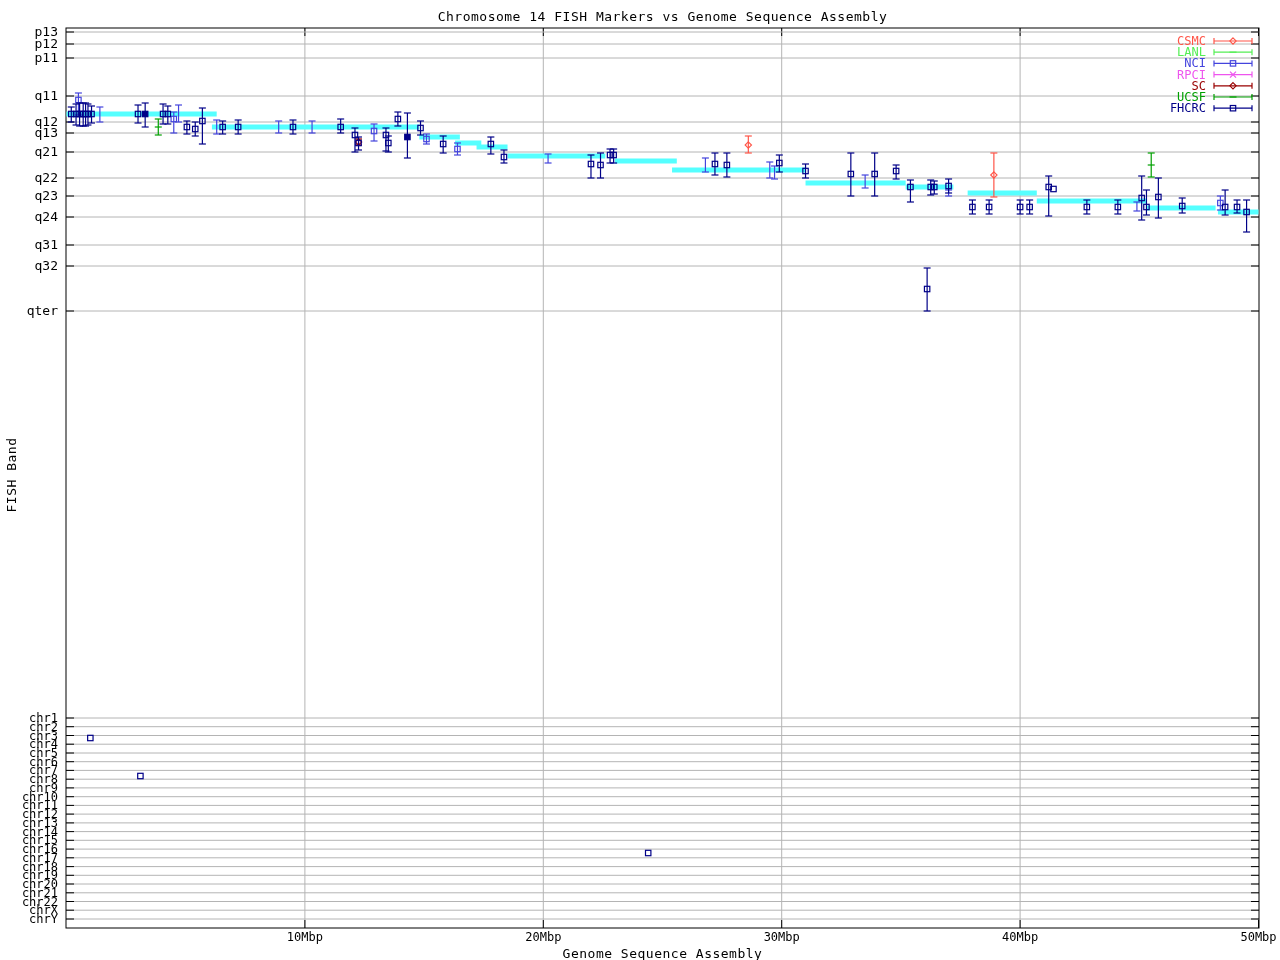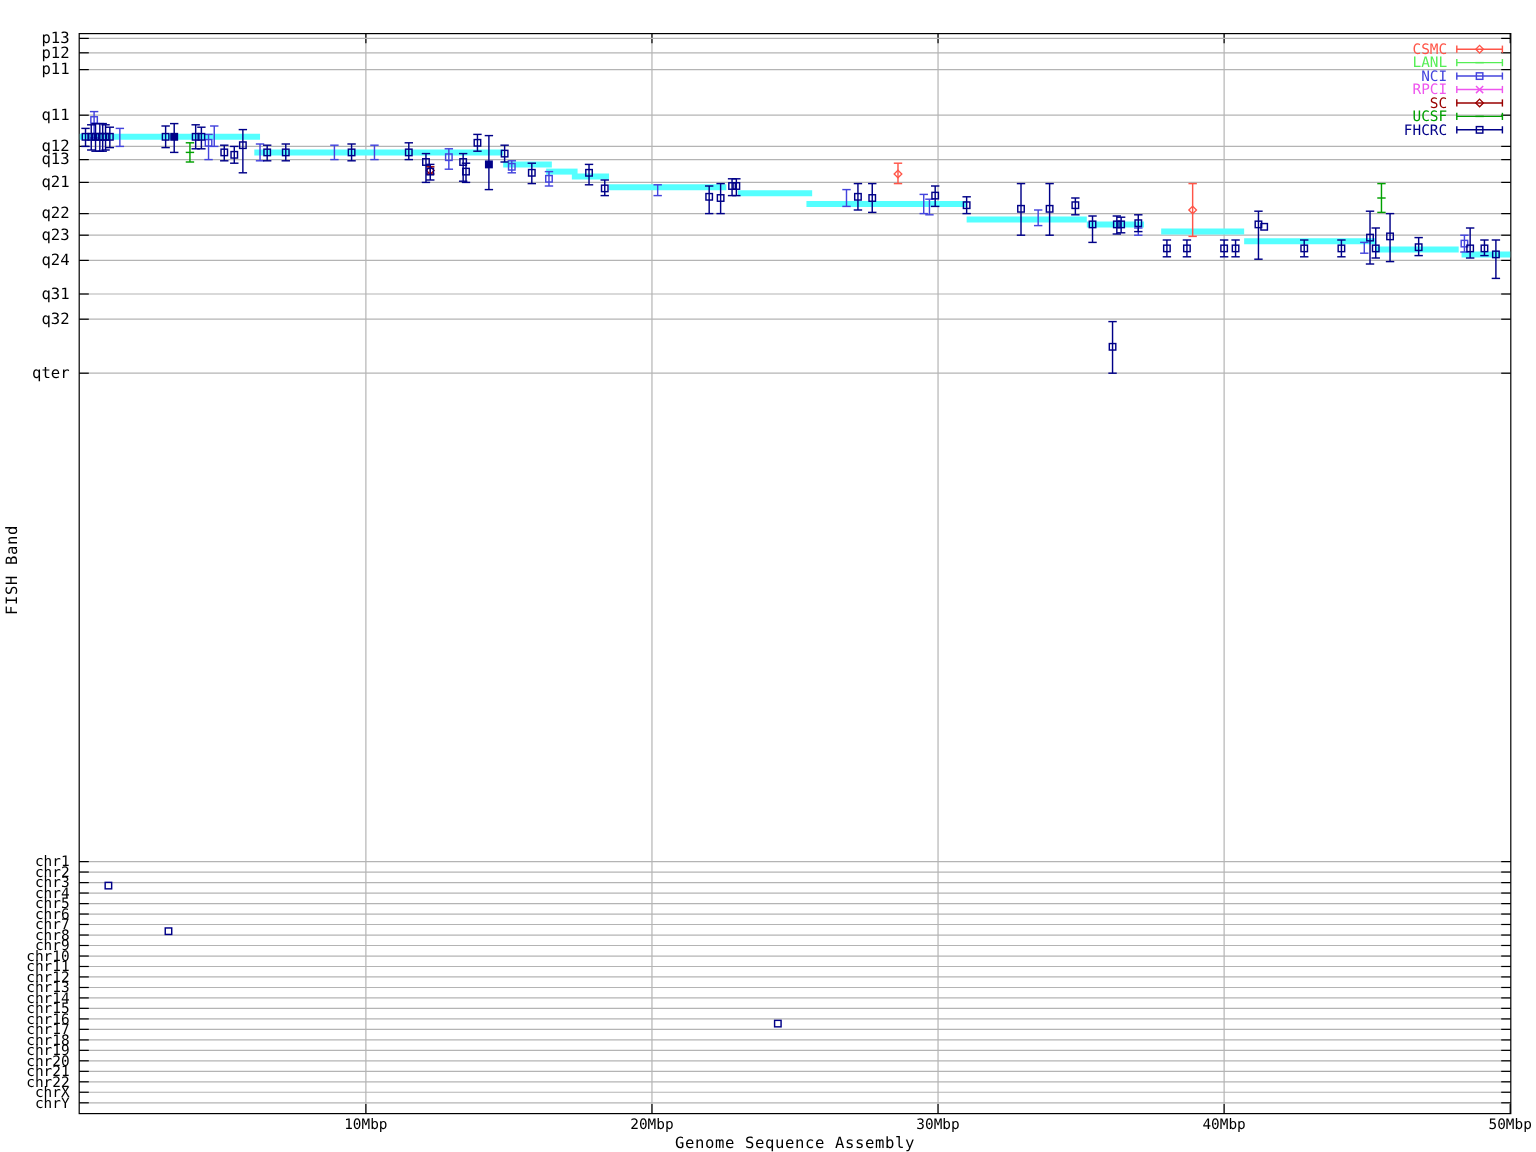--- a/index.html
+++ b/index.html
@@ -10,20 +10,21 @@
   .xlabel{position:absolute;top:946px;left:66px;width:1193px;text-align:center;
           font-size:13px;letter-spacing:0.5px;white-space:nowrap;}
   .ylabel{position:absolute;top:475px;left:11px;transform:translate(-50%,-50%) rotate(-90deg);
           font-size:13px;letter-spacing:0.5px;white-space:nowrap;}
   svg{position:absolute;top:0;left:0;}
 </style>
 </head>
 <body>
 
 <div id="screen">
+  <div class="title">Chromosome 14 FISH Markers vs Genome Sequence Assembly</div>
   <div class="ylabel">FISH Band</div>
   <div class="xlabel">Genome Sequence Assembly</div>
   <svg id="plot" width="1280" height="960" viewBox="0 0 1280 960">
       <line x1="304.9" y1="28" x2="304.9" y2="928" stroke="#b4b4b4" stroke-width="1"></line>
       <line x1="304.9" y1="928" x2="304.9" y2="920" stroke="#000000" stroke-width="1"></line>
       <line x1="304.9" y1="28" x2="304.9" y2="36" stroke="#000000" stroke-width="1"></line>
       <text x="304.9" y="941" text-anchor="middle" font-size="12" font-family="&quot;DejaVu Sans Mono&quot;,&quot;Liberation Mono&quot;,monospace" fill="#000000">10Mbp</text>
       <line x1="543.3" y1="28" x2="543.3" y2="928" stroke="#b4b4b4" stroke-width="1"></line>
       <line x1="543.3" y1="928" x2="543.3" y2="920" stroke="#000000" stroke-width="1"></line>
       <line x1="543.3" y1="28" x2="543.3" y2="36" stroke="#000000" stroke-width="1"></line>

